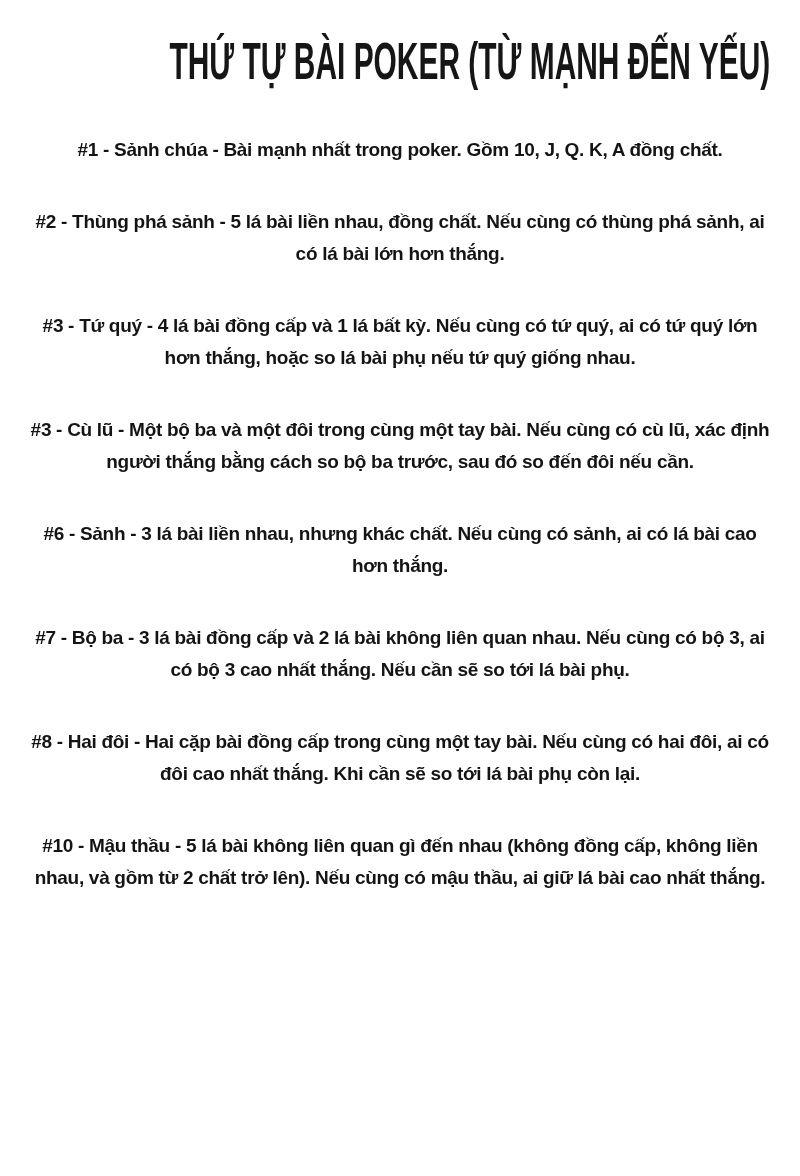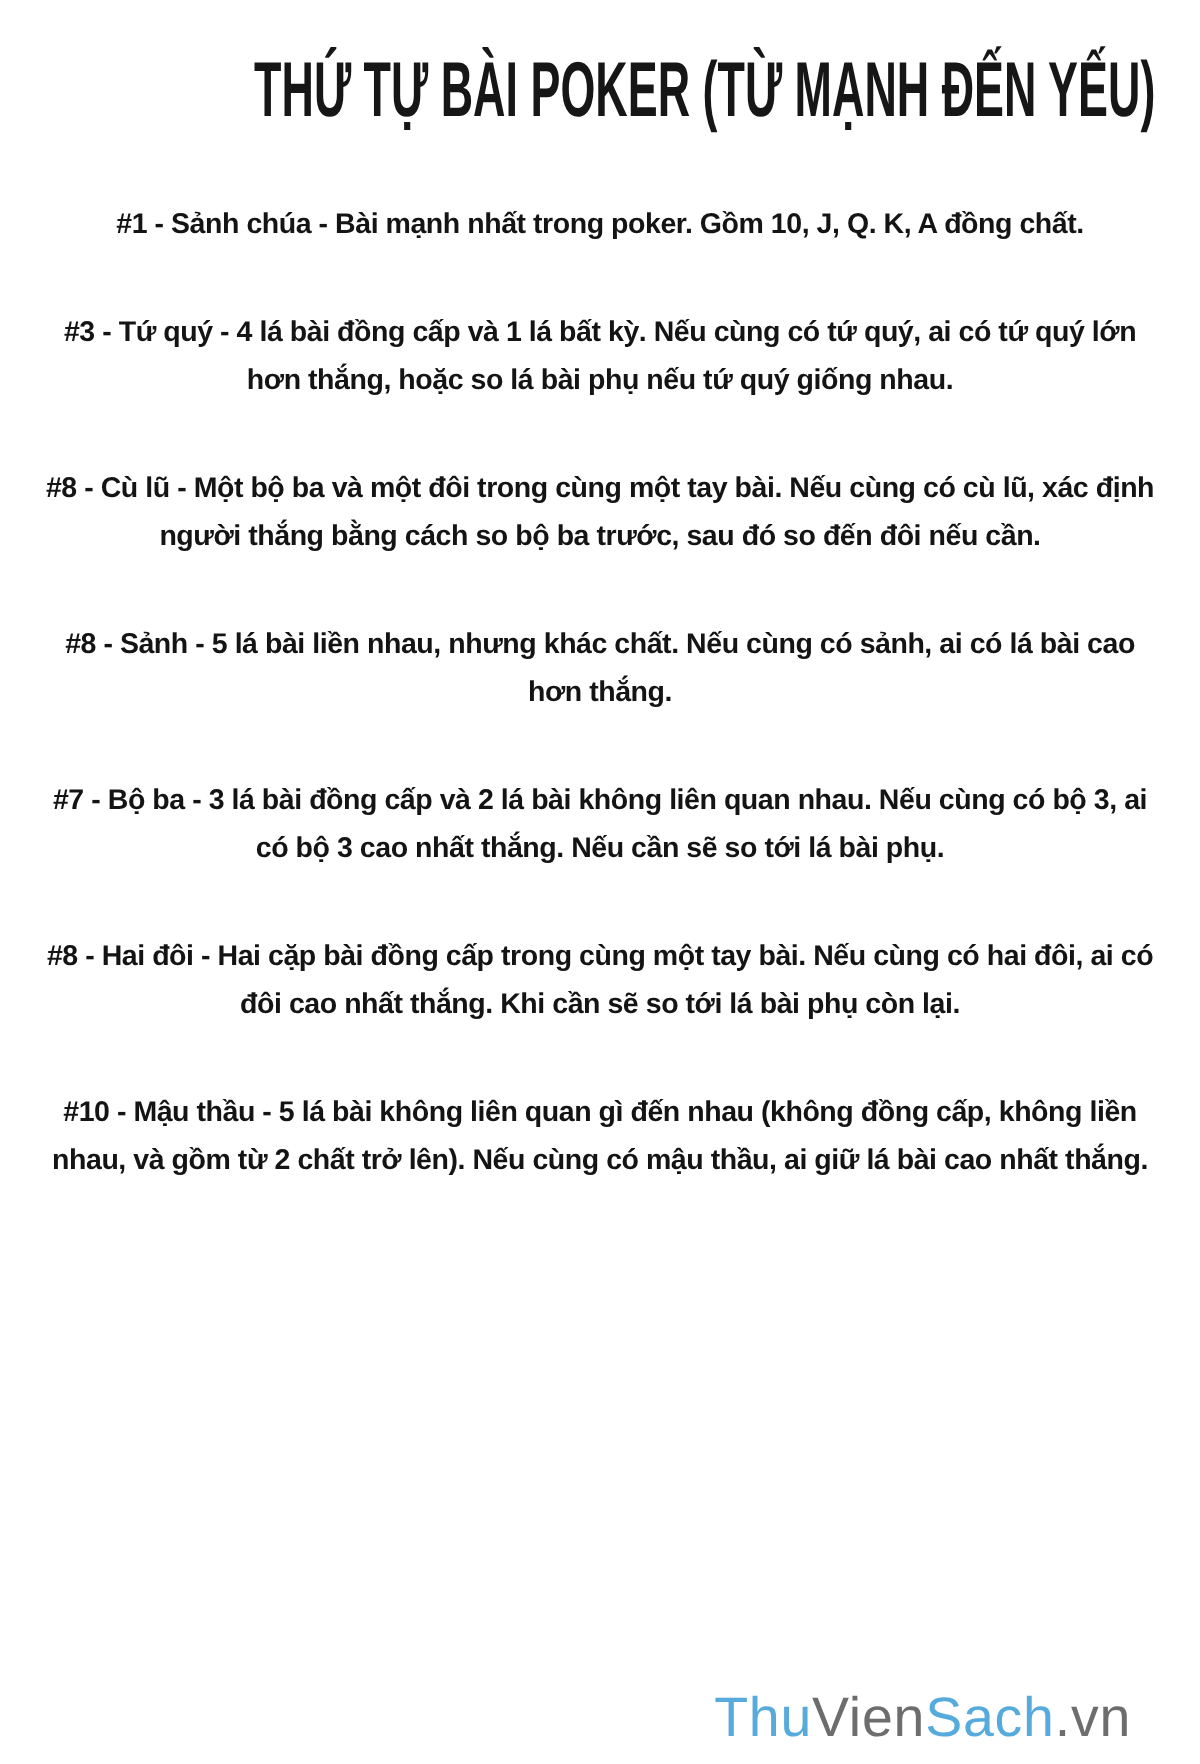--- a/index.html
+++ b/index.html
@@ -64,25 +64,23 @@
 <body>
 
 <div class="page">
 
   <div class="title-wrap">
     <span class="title">THỨ TỰ BÀI POKER (TỪ MẠNH ĐẾN YẾU)</span>
   </div>
 
   <div class="items">
     <p class="item">#1 - Sảnh chúa - Bài mạnh nhất trong poker. Gồm 10, J, Q. K, A đồng chất.</p>
+    <p class="item">#2 - Thùng phá sảnh - 5 lá bài liền nhau, đồng chất. Nếu cùng có thùng phá sảnh, ai có lá bài lớn hơn thắng.</p>
     <p class="item">#3 - Tứ quý - 4 lá bài đồng cấp và 1 lá bất kỳ. Nếu cùng có tứ quý, ai có tứ quý lớn hơn thắng, hoặc so lá bài phụ nếu tứ quý giống nhau.</p>
-    <p class="item">#8 - Cù lũ - Một bộ ba và một đôi trong cùng một tay bài. Nếu cùng có cù lũ, xác định người thắng bằng cách so bộ ba trước, sau đó so đến đôi nếu cần.</p>
-    <p class="item">#8 - Sảnh - 5 lá bài liền nhau, nhưng khác chất. Nếu cùng có sảnh, ai có lá bài cao hơn thắng.</p>
+    <p class="item">#3 - Cù lũ - Một bộ ba và một đôi trong cùng một tay bài. Nếu cùng có cù lũ, xác định người thắng bằng cách so bộ ba trước, sau đó so đến đôi nếu cần.</p>
+    <p class="item">#6 - Sảnh - 3 lá bài liền nhau, nhưng khác chất. Nếu cùng có sảnh, ai có lá bài cao hơn thắng.</p>
     <p class="item">#7 - Bộ ba - 3 lá bài đồng cấp và 2 lá bài không liên quan nhau. Nếu cùng có bộ 3, ai có bộ 3 cao nhất thắng. Nếu cần sẽ so tới lá bài phụ.</p>
     <p class="item">#8 - Hai đôi - Hai cặp bài đồng cấp trong cùng một tay bài. Nếu cùng có hai đôi, ai có đôi cao nhất thắng. Khi cần sẽ so tới lá bài phụ còn lại.</p>
     <p class="item">#10 - Mậu thầu - 5 lá bài không liên quan gì đến nhau (không đồng cấp, không liền nhau, và gồm từ 2 chất trở lên). Nếu cùng có mậu thầu, ai giữ lá bài cao nhất thắng.</p>
   </div>
 
-  <div class="watermark">
-    <span class="wm-blue">Thu</span><span class="wm-gray">Vien</span><span class="wm-blue">Sach</span><span class="wm-gray">.vn</span>
-  </div>
 
 </div>
 
 </body></html>

